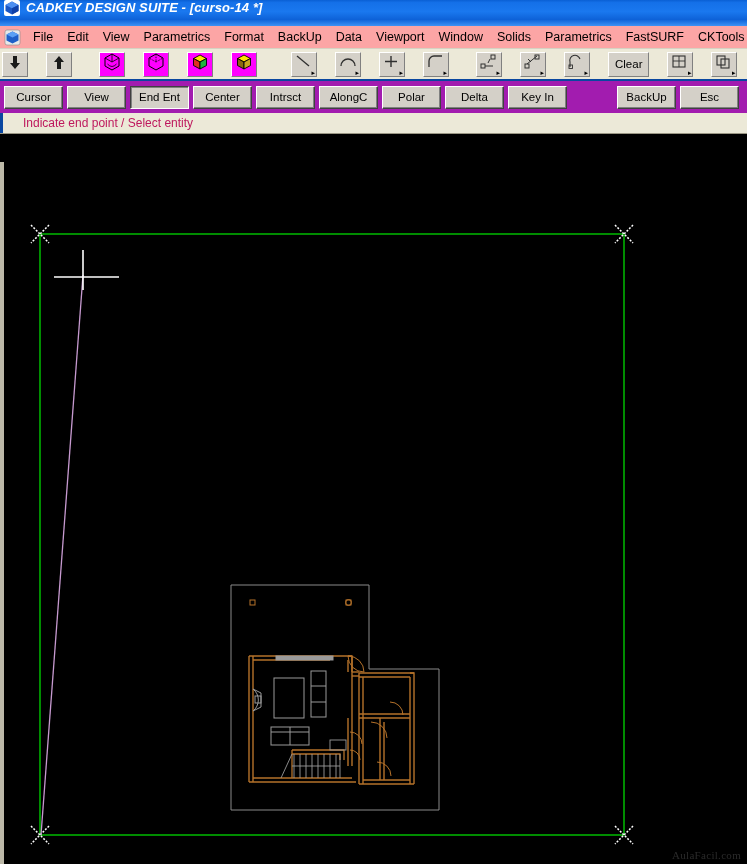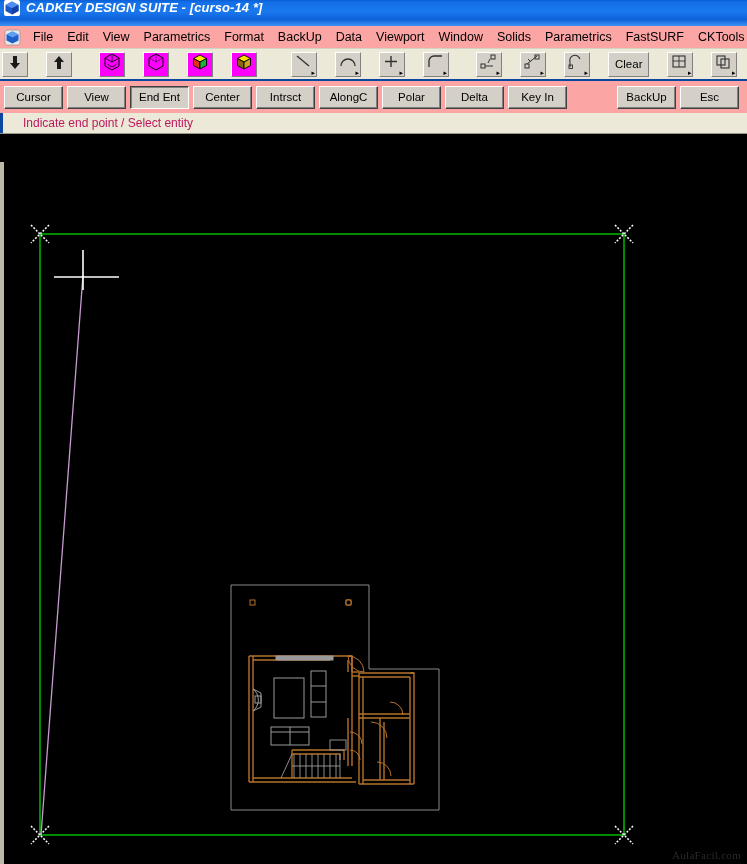--- a/index.html
+++ b/index.html
@@ -86,21 +86,21 @@
   }
   .tb-sep { width: 9px; flex: 0 0 auto; }
   .tb-sep.big { width: 16px; }
   .arrow-mark {
     position: absolute; right: 1px; bottom: 0px;
     font-size: 7px; line-height: 7px; color: #000;
   }
   
   #cmdbar {
     height: 32px;
-    background: #fca5a5;
+    background: #a21caf;
     display: flex; align-items: center;
     padding: 0 4px;
     box-sizing: border-box;
     position: relative;
   }
   .cbtn {
     height: 23px;
     min-width: 59px;
     margin-right: 4px;
     background: #d4d0c8;

